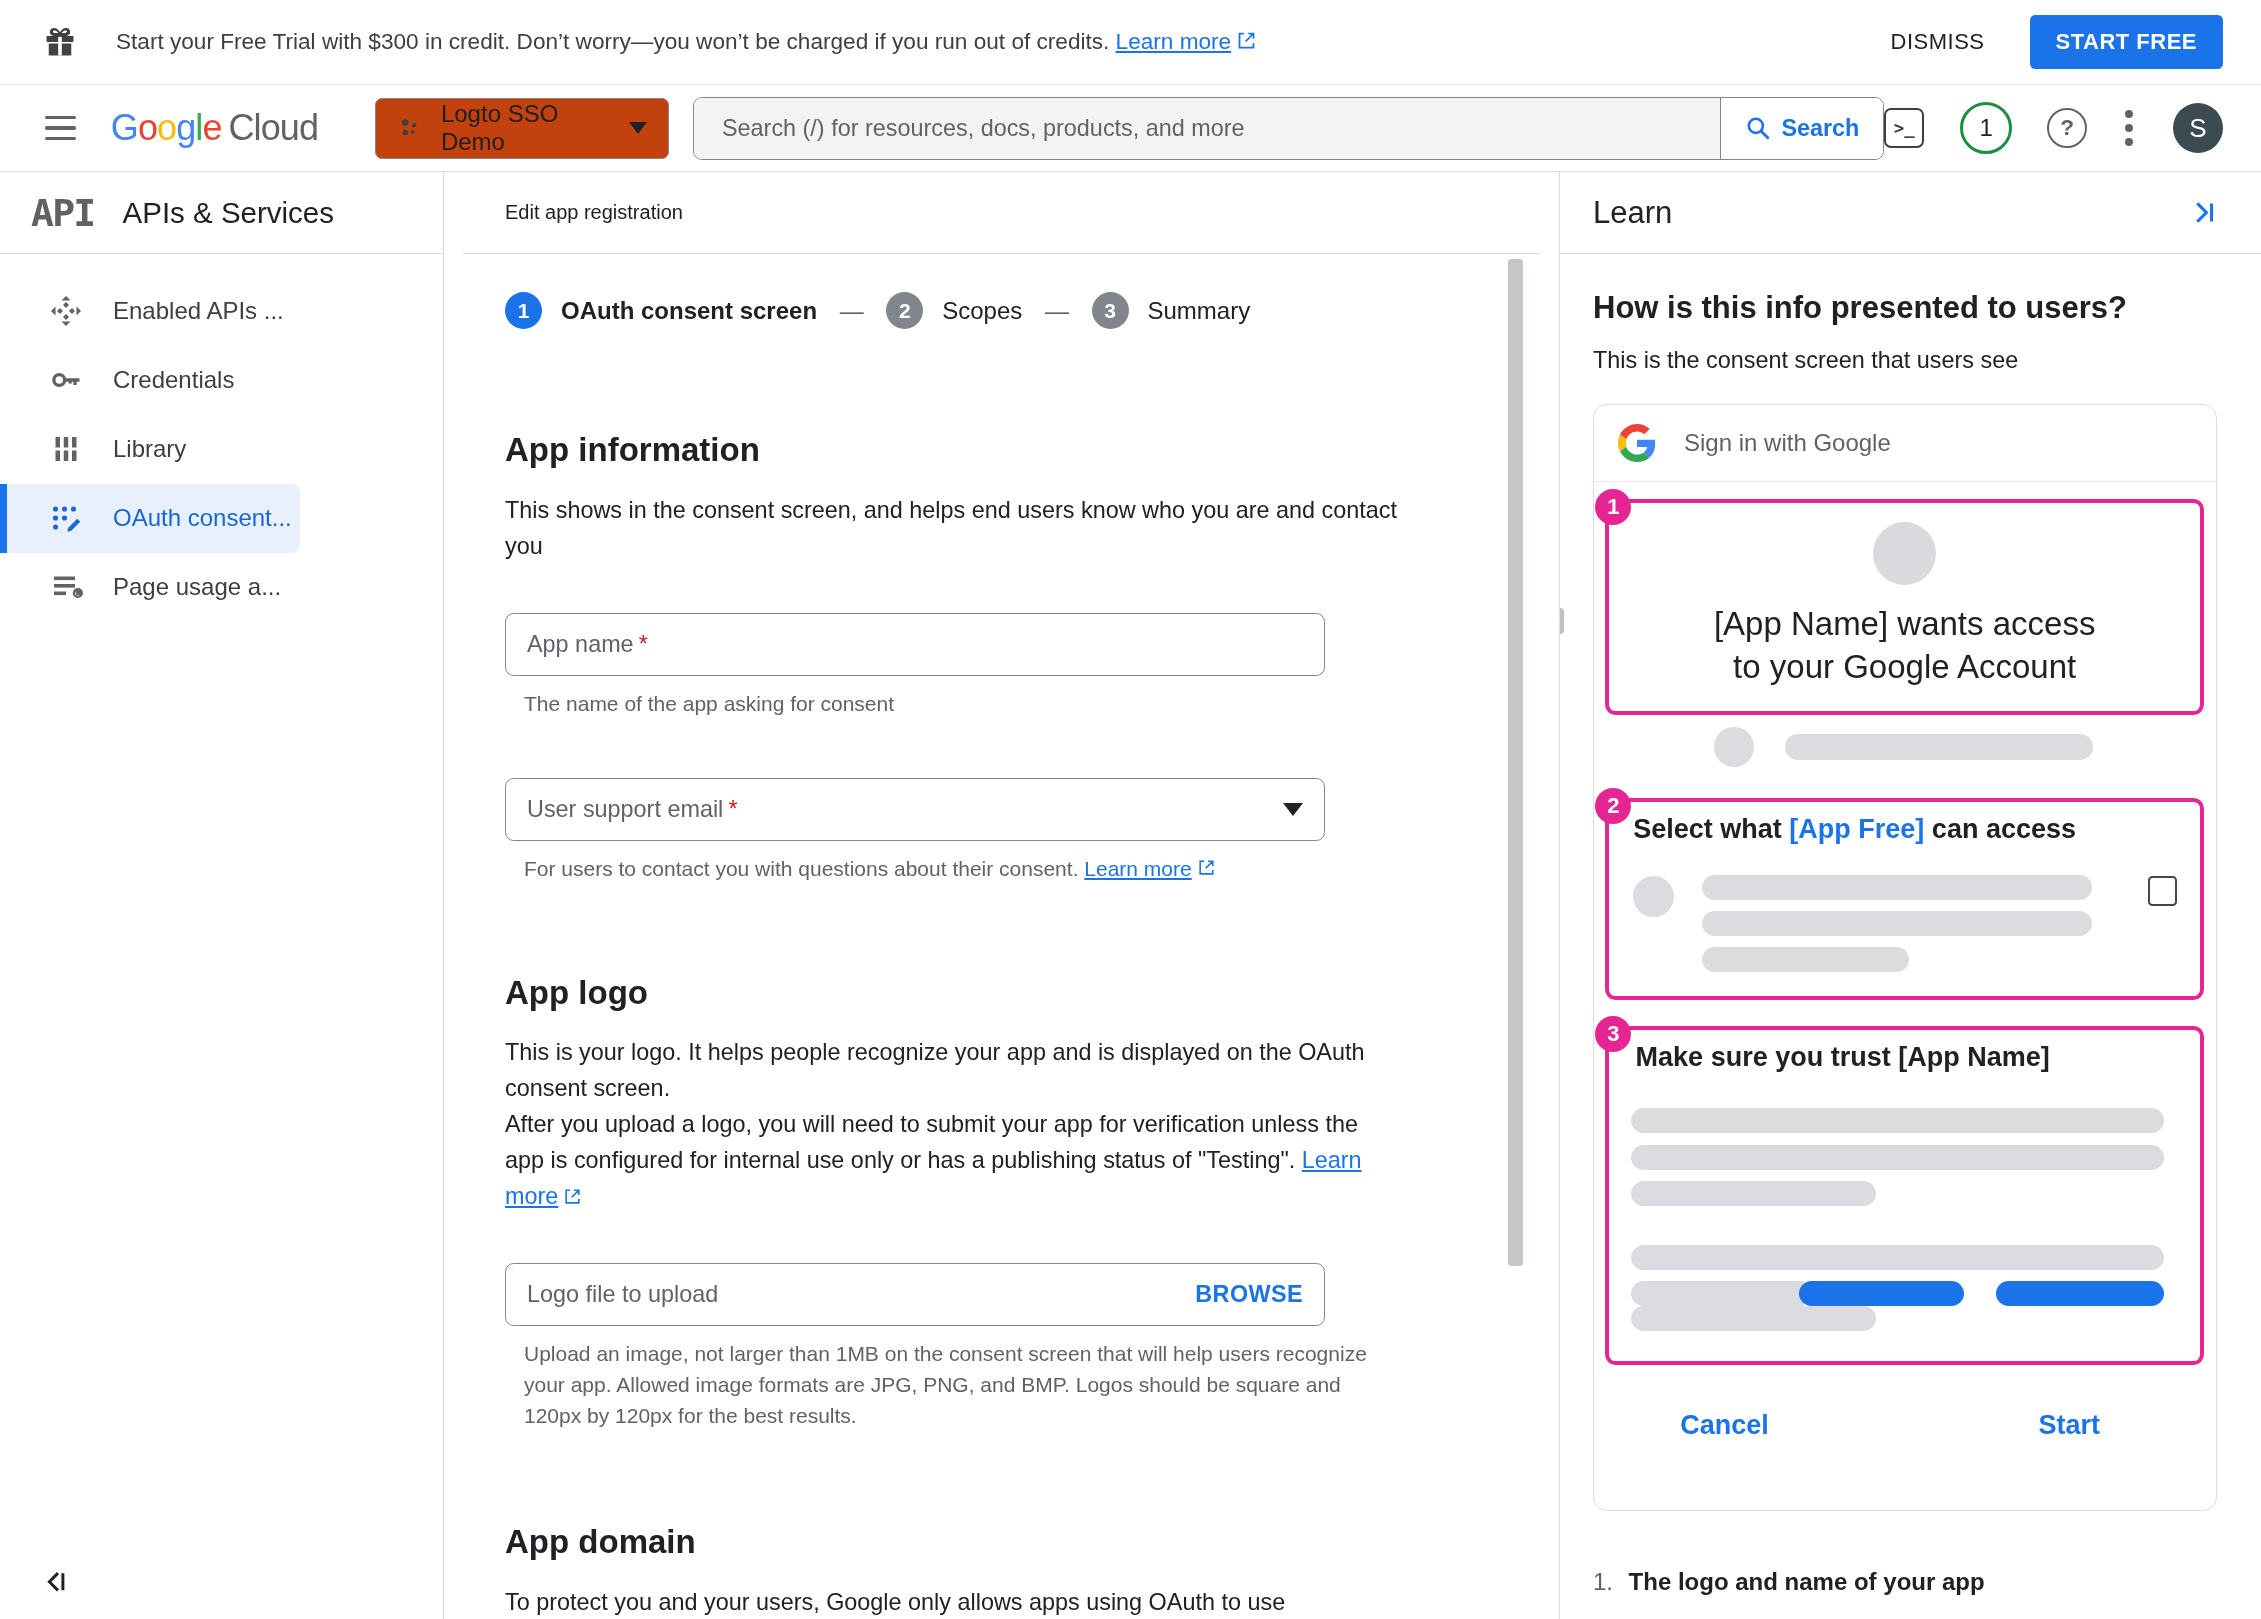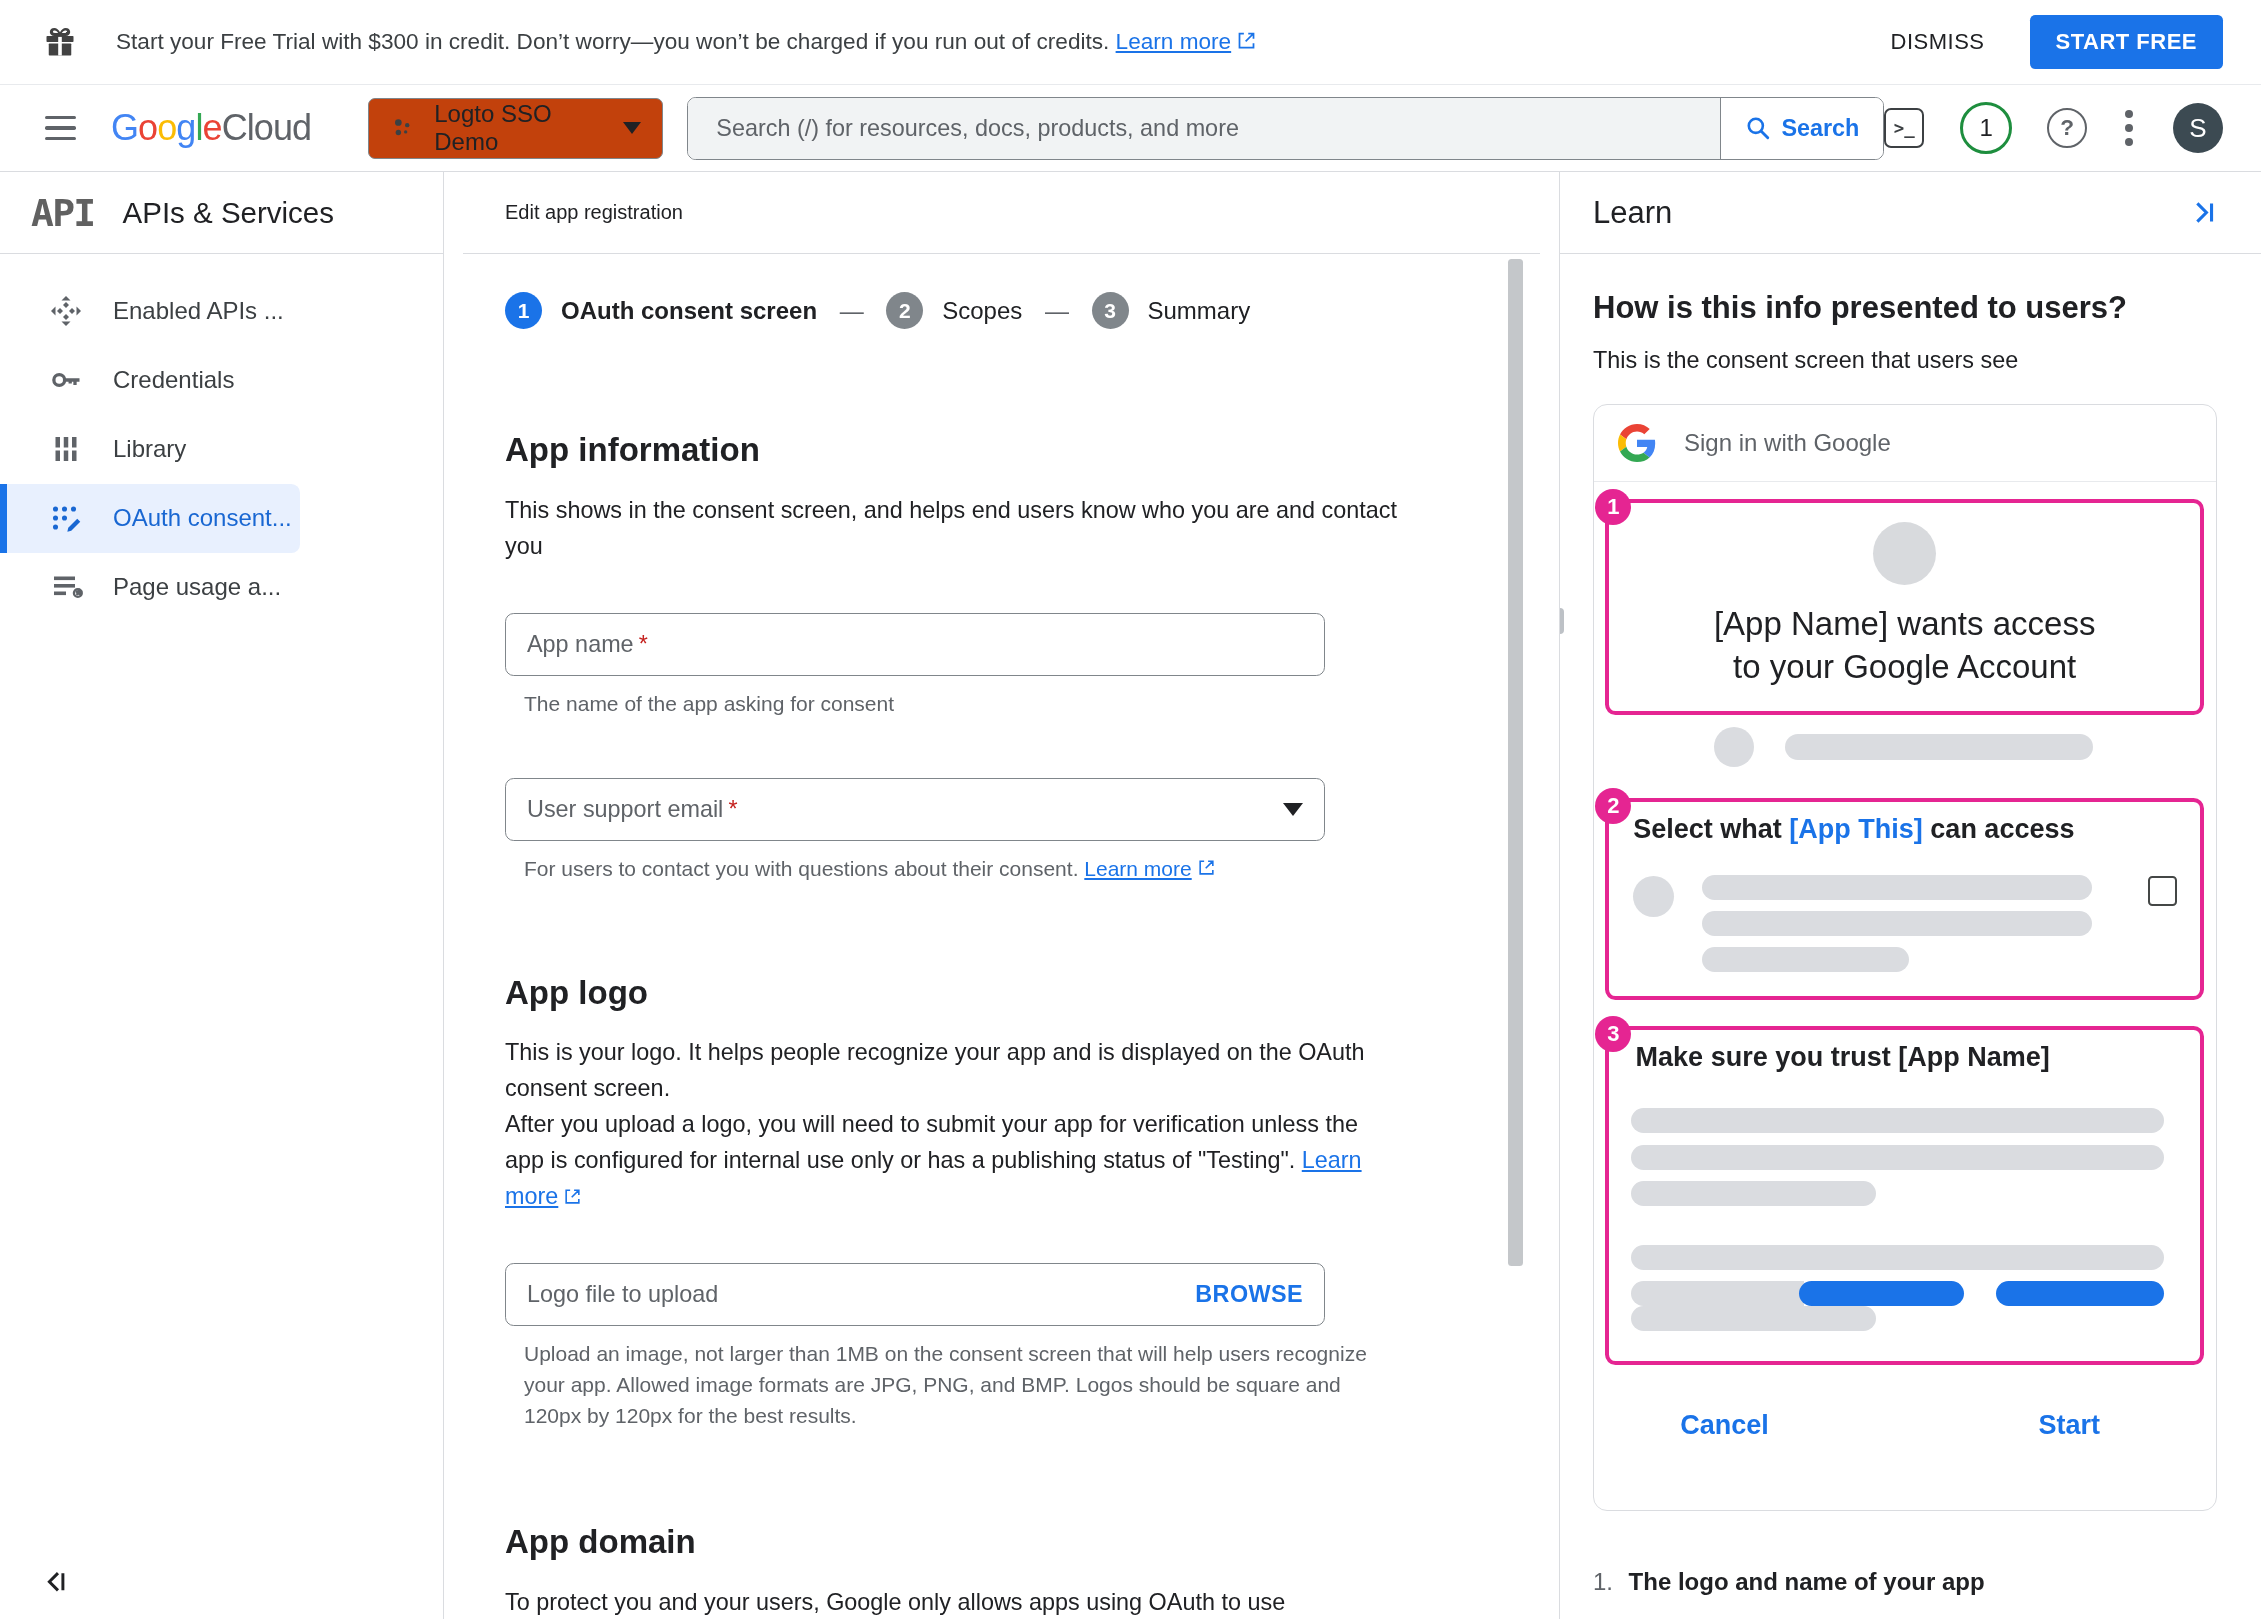--- a/index.html
+++ b/index.html
@@ -23,21 +23,21 @@
   .start-free { margin-left:24px; font-size:22px; font-weight:bold; letter-spacing:0.5px;
     color:#fff; background:#1a73e8; border:none; border-radius:5.2px; padding:14px 26px;
     cursor:pointer; font-family:inherit; }
 
   
   .topnav { height:87px; flex:0 0 87px; display:flex; align-items:center;
     border-bottom:0.9px solid #dadce0; padding:0 38px 0 45px; background:#fff; }
   .hamburger { width:35px; cursor:pointer; margin-right:35px; }
   .hamburger div { height:3.5px; background:#5f6368; margin:7px 0; border-radius:1.7px; }
   .gc-logo { font-size:36px; letter-spacing:-0.9px; white-space:nowrap; cursor:pointer; }
-  .gc-logo .cloud { color:#5f6368; }
+  .gc-logo .cloud { color:#5f6368; margin-left:7px; }
   .l-b{color:#4285F4}.l-r{color:#EA4335}.l-y{color:#FBBC04}.l-g{color:#34A853}
   .proj-btn { margin-left:57px; height:61px; display:flex; align-items:center;
     border:1.7px solid #80868b; border-radius:7px; padding:0 21px; background:#c2410c; cursor:pointer; }
   .proj-ic { width:29.5px; height:29.5px; margin-right:19px; }
   .proj-name { font-size:24px; color:#202124; }
   .caret { width:0; height:0; border-left:9.6px solid transparent; border-right:9.6px solid transparent;
     border-top:12px solid #202124; margin-left:29.5px; }
   .searchbar { margin-left:24px; width:1354px; height:63px; display:flex;
     border:1.7px solid #80868b; border-radius:8.7px; overflow:hidden; }
   .search-left { flex:1; background:#f1f3f4; display:flex; align-items:center; }
@@ -422,21 +422,21 @@
             </div>
 
             <div class="email-row">
               <div class="email-circle"></div>
               <div class="email-pill"></div>
             </div>
 
             <div class="hl-box box2">
               <div class="badge">2</div>
               <div class="box2-title">
-                <span>Select what </span><span class="appname">[App This]</span><span> can access</span>
+                <span>Select what </span><span class="appname">[App Free]</span><span> can access</span>
               </div>
               <div class="box2-row">
                 <div class="scope-circle"></div>
                 <div class="scope-bars">
                   <div class="sk-bar"></div>
                   <div class="sk-bar"></div>
                   <div class="sk-bar w53"></div>
                 </div>
                 <div class="checkbox"></div>
               </div>

